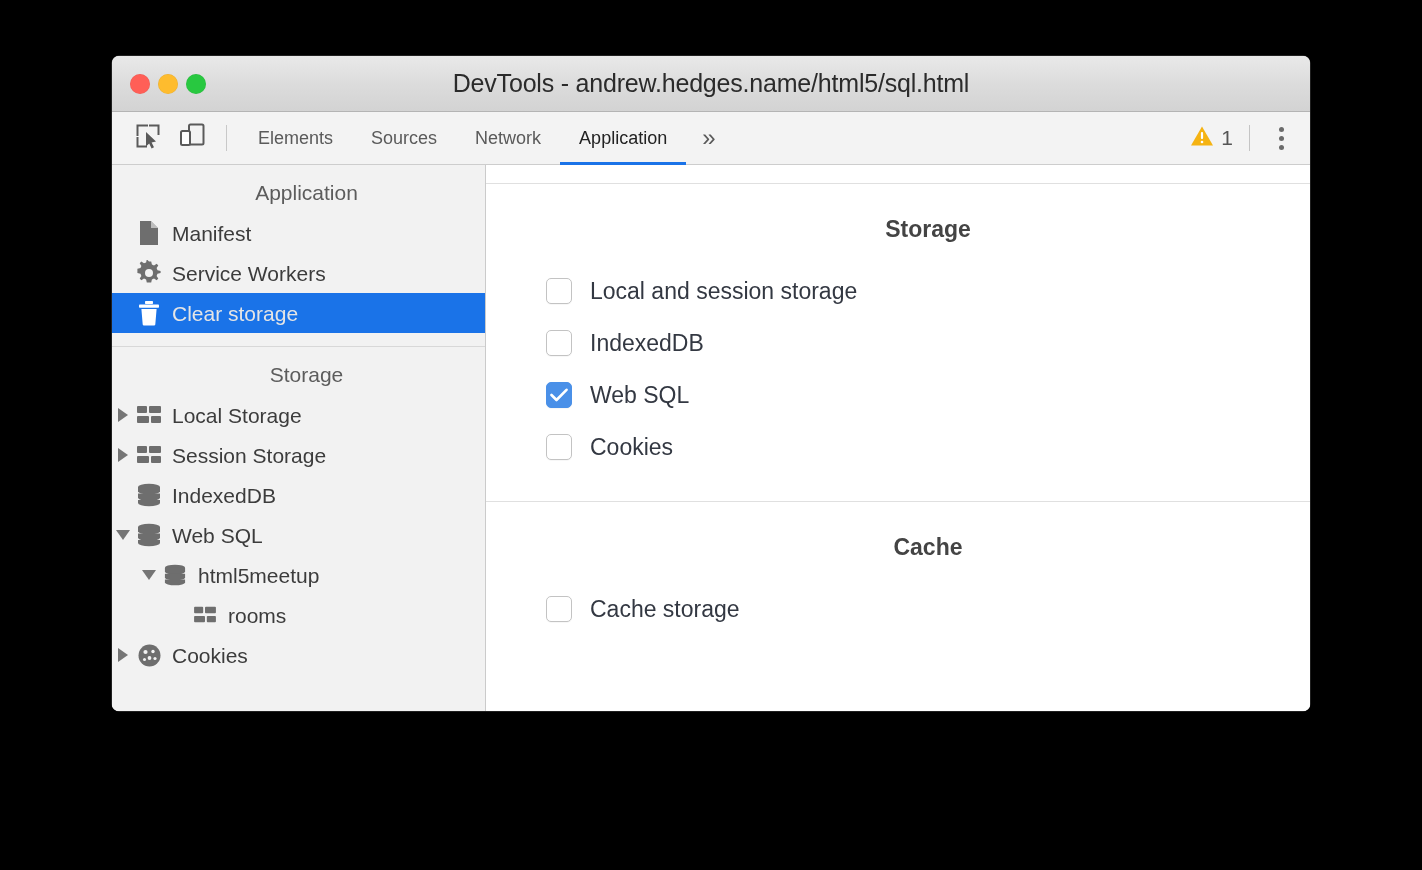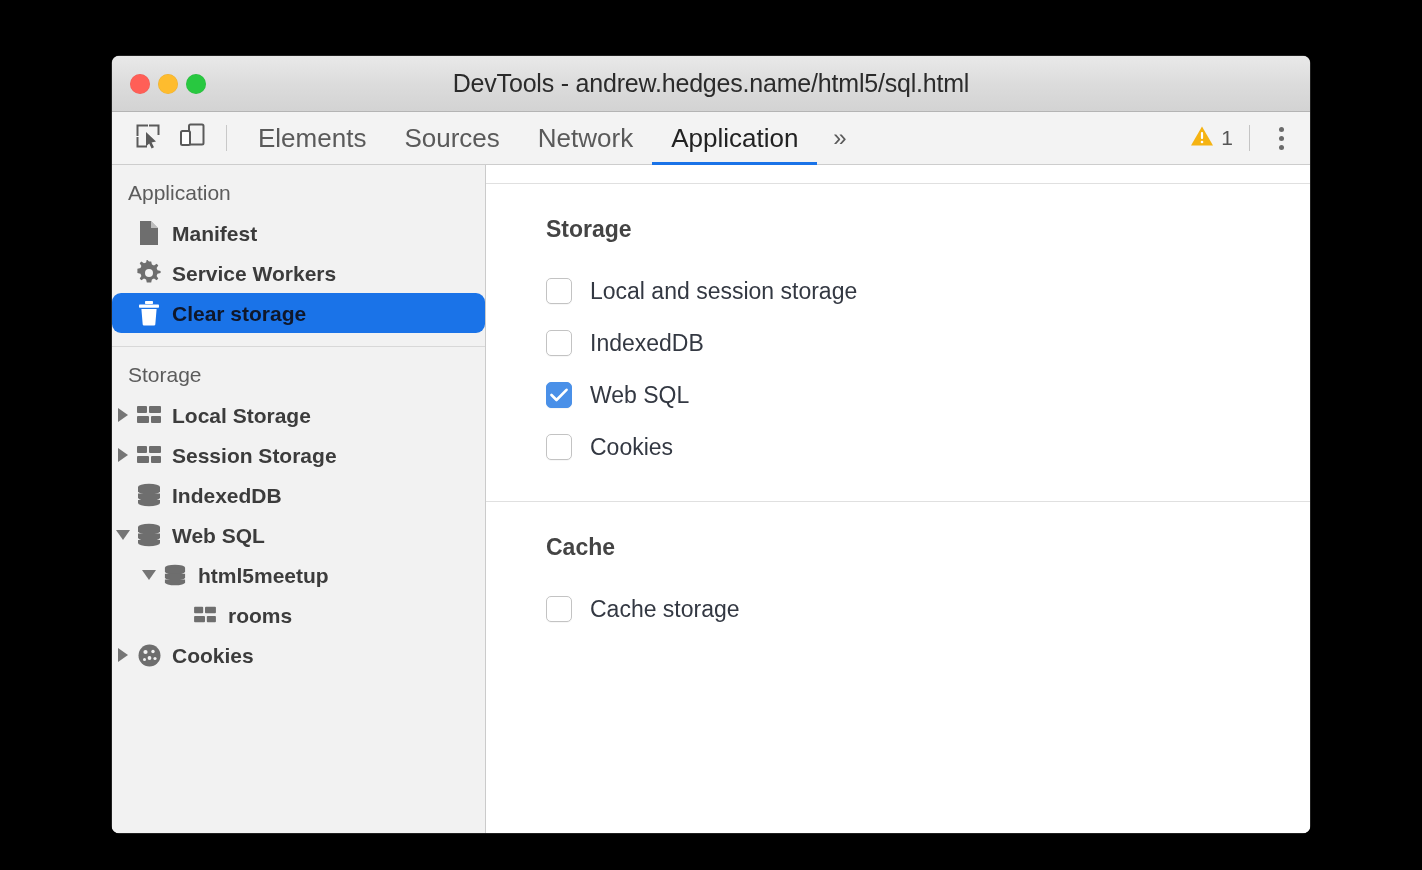--- a/index.html
+++ b/index.html
@@ -18,25 +18,26 @@
     height: 870px;
     background: #000000;
   }
 
   
   .window {
     position: absolute;
     left: 112px;
     top: 56px;
     width: 1198px;
-    height: 777px;
+    height: 655px;
     border-radius: 7px;
     overflow: hidden;
     background: #ffffff;
     box-shadow: 0 0 0 0.5px rgba(255,255,255,0.25);
+    text-align: center;
   }
 
   
   .titlebar {
     position: relative;
     height: 56px;
     background: linear-gradient(to bottom, #e9e9e9 0%, #dcdcdc 50%, #d3d3d3 100%);
     border-bottom: 1px solid #b4b4b4;
     display: flex;
     align-items: center;
@@ -92,21 +93,21 @@
   }
 
   .tabs {
     display: flex;
     align-items: stretch;
   }
   .tab {
     display: flex;
     align-items: center;
     padding: 0 19px;
-    font-size: 26px;
+    font-size: 18px;
     color: #5a5a5a;
     white-space: nowrap;
     cursor: pointer;
     position: relative;
   }
   .tab.active {
     color: #222222;
   }
   .tab.active::after {
     content: "";
@@ -192,24 +193,23 @@
     display: flex;
     align-items: center;
     height: 40px;
     font-size: 21px;
     color: #3c3c3c;
     cursor: pointer;
     white-space: nowrap;
   }
   .tree-item.selected {
     background: #1a73e8;
-    color: #0f172a;
-    border-radius: 9px;
-  }
-  .tree-label { line-height: 1; font-weight: bold; }
+    color: #e5e5e5;
+  }
+  .tree-label { line-height: 1; }
 
   .twisty {
     width: 22px;
     flex: 0 0 22px;
     display: flex;
     align-items: center;
     justify-content: center;
   }
   .twisty .arrow {
     width: 0; height: 0;

